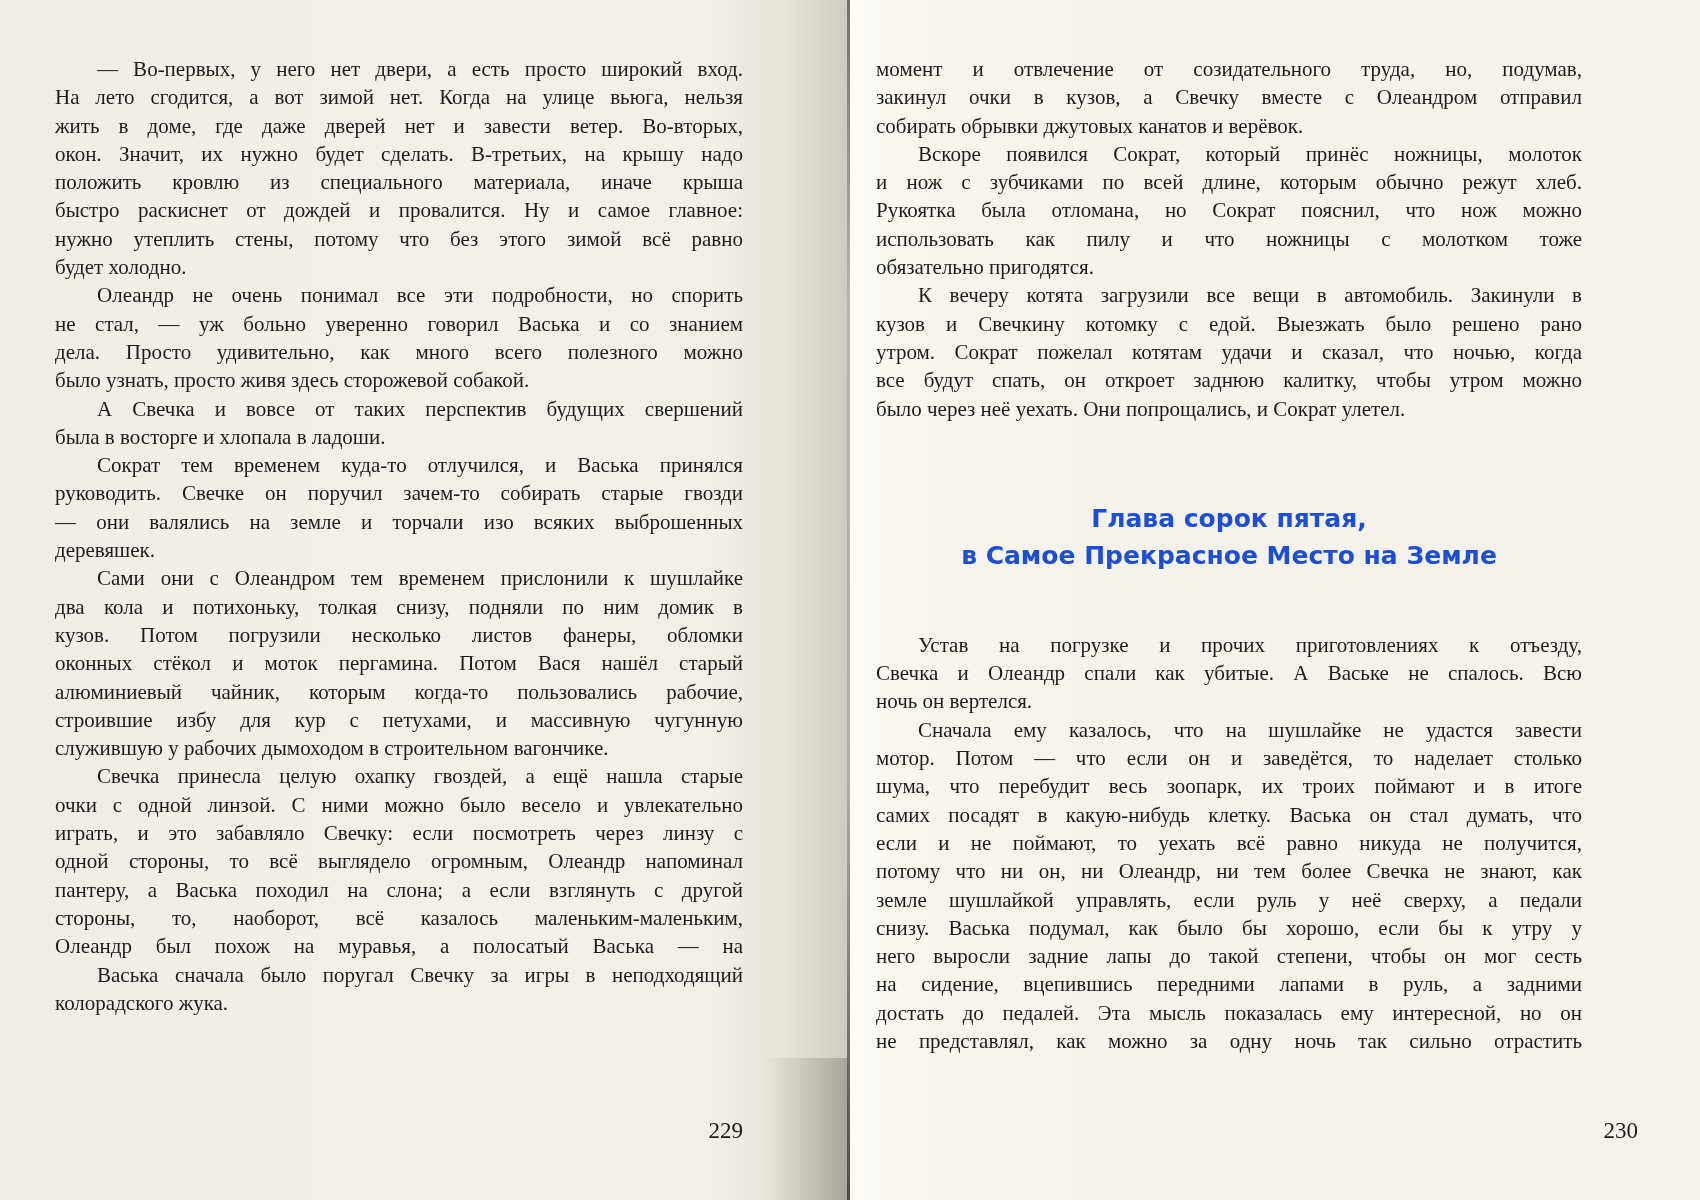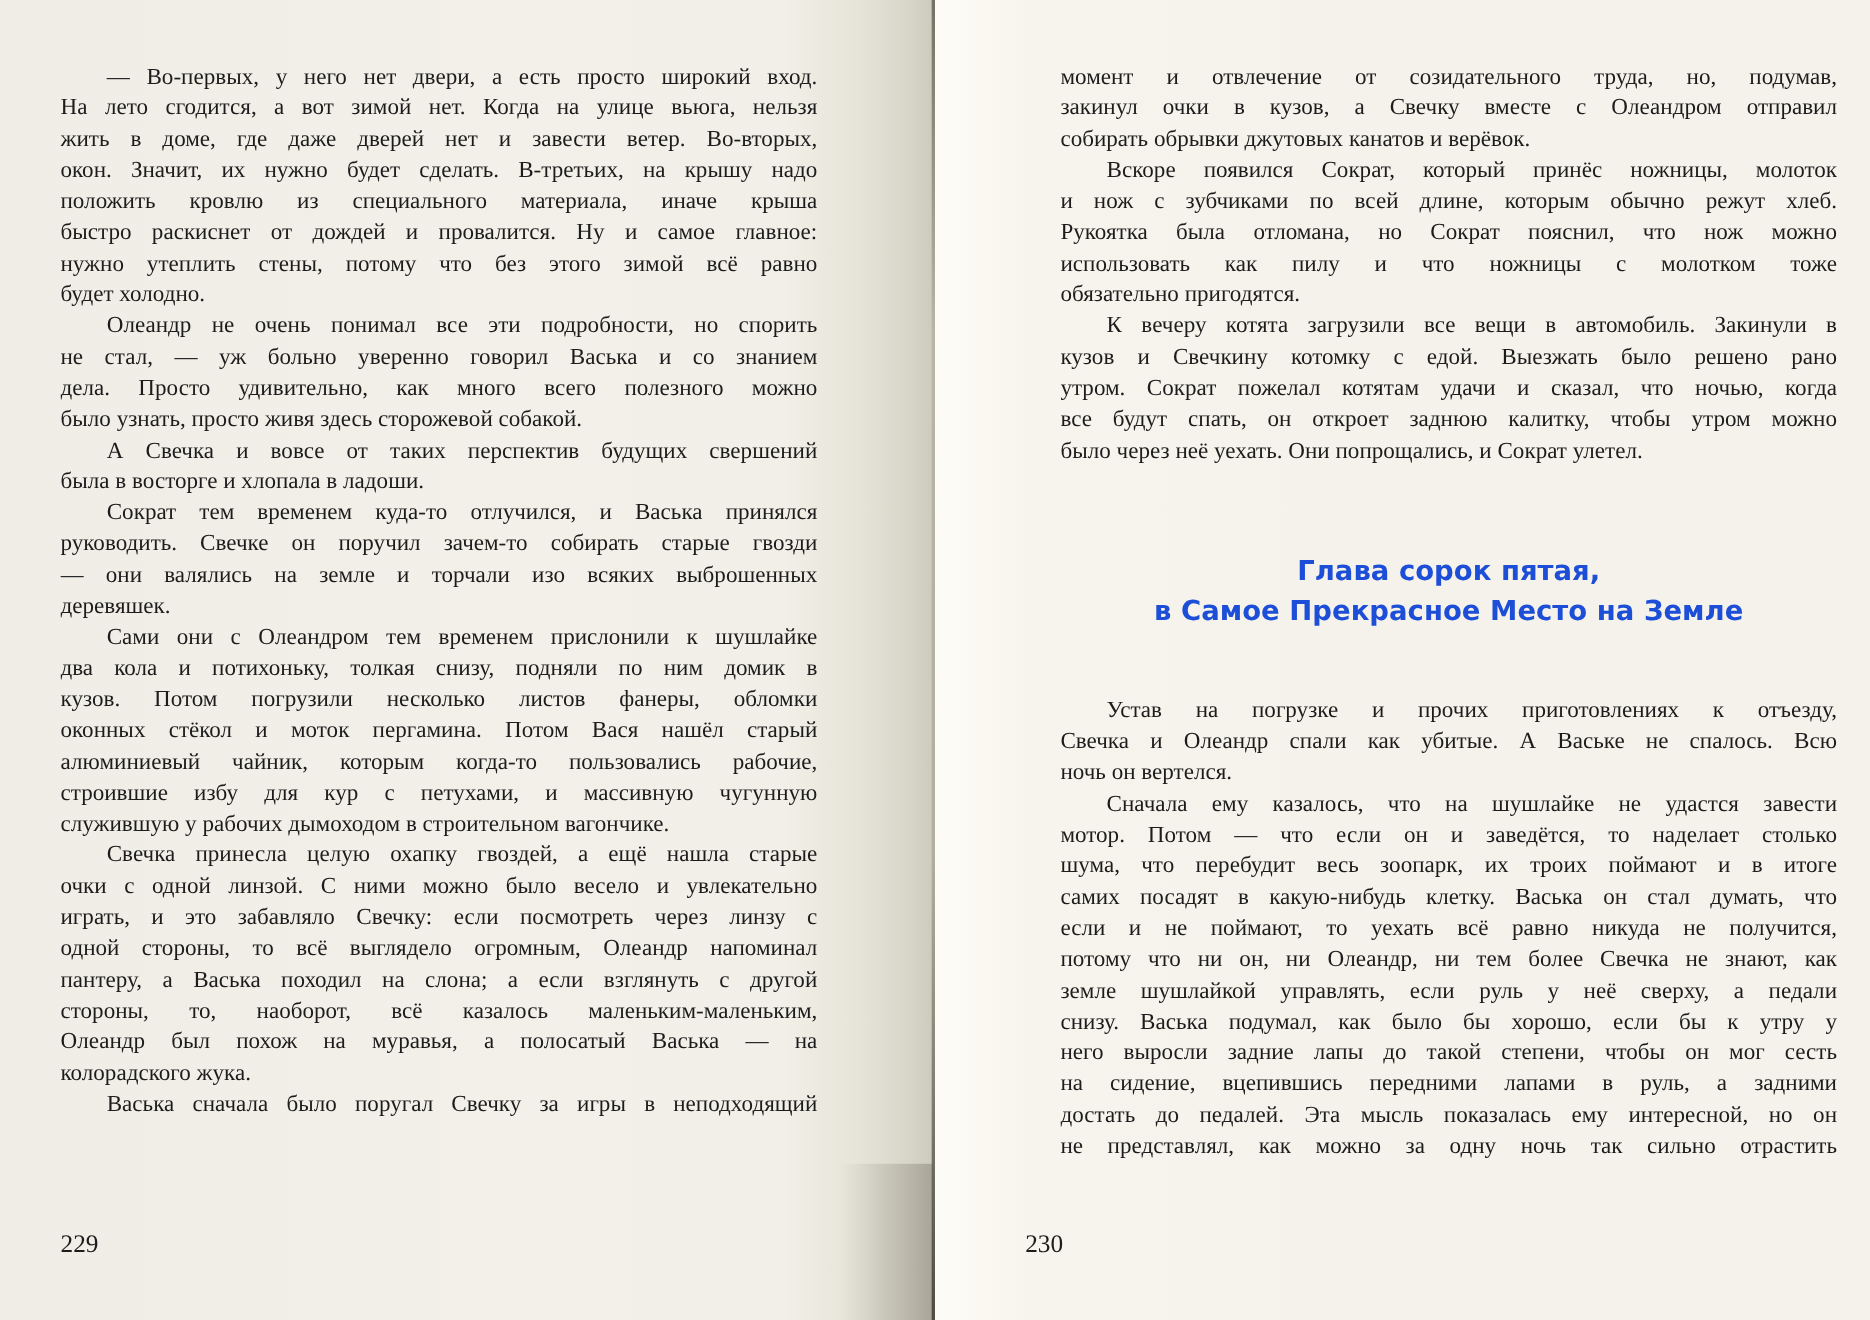--- a/index.html
+++ b/index.html
@@ -37,38 +37,38 @@
   .gutter-bottom {
     position: absolute; left: 762px; top: 1058px; width: 86px; height: 142px;
     background: linear-gradient(to right, rgba(0,0,0,0) 0%, rgba(82,78,66,0.30) 100%);
   }
   .text-col {
     position: absolute; top: 55px;
     font-size: 21px; line-height: 28.3px;
     color: #1c1c1c;
   }
   #left-col  { left: 55px;  width: 688px; }
-  #right-col { left: 964px; width: 706px; }
+  #right-col { left: 876px; width: 706px; }
   .line {
     height: 28.3px; overflow: hidden;
     white-space: normal;
   }
   .line.justify { text-align: justify; text-align-last: justify; }
   .line.indent  { text-indent: 42px; }
   .chapter-heading {
     margin-top: 77px; margin-bottom: 57px;
     font-family: "DejaVu Sans", sans-serif;
     font-weight: bold;
     font-size: 25px; line-height: 37px;
     text-align: center;
     color: #1d4ed8;
   }
   .page-number {
     position: absolute; top: 1118px;
-    font-size: 23px; color: #1c1c1c; text-align: left;
+    font-size: 23px; color: #1c1c1c; text-align: right;
   }
   #page-num-left  { left: 55px;  width: 688px; }
   #page-num-right { left: 932px; width: 706px; }
 </style>
 </head>
 <body>
 
 <div class="spread">
 
   <div class="page-left"></div>
@@ -103,22 +103,22 @@
         <div class="line justify">алюминиевый чайник, которым когда-то пользовались рабочие,</div>
         <div class="line justify">строившие избу для кур с петухами, и массивную чугунную</div>
         <div class="line">служившую у рабочих дымоходом в строительном вагончике.</div>
         <div class="line justify indent">Свечка принесла целую охапку гвоздей, а ещё нашла старые</div>
         <div class="line justify">очки с одной линзой. С ними можно было весело и увлекательно</div>
         <div class="line justify">играть, и это забавляло Свечку: если посмотреть через линзу с</div>
         <div class="line justify">одной стороны, то всё выглядело огромным, Олеандр напоминал</div>
         <div class="line justify">пантеру, а Васька походил на слона; а если взглянуть с другой</div>
         <div class="line justify">стороны, то, наоборот, всё казалось маленьким-маленьким,</div>
         <div class="line justify">Олеандр был похож на муравья, а полосатый Васька — на</div>
+        <div class="line justify indent">Васька сначала было поругал Свечку за игры в неподходящий</div>
         <div class="line">колорадского жука.</div>
-        <div class="line justify indent">Васька сначала было поругал Свечку за игры в неподходящий</div>
       </div>
   </div>
 
   <div class="text-col" id="right-col">
     <div id="right-para1">
         <div class="line justify">момент и отвлечение от созидательного труда, но, подумав,</div>
         <div class="line justify">закинул очки в кузов, а Свечку вместе с Олеандром отправил</div>
         <div class="line">собирать обрывки джутовых канатов и верёвок.</div>
         <div class="line justify indent">Вскоре появился Сократ, который принёс ножницы, молоток</div>
         <div class="line justify">и нож с зубчиками по всей длине, которым обычно режут хлеб.</div>

